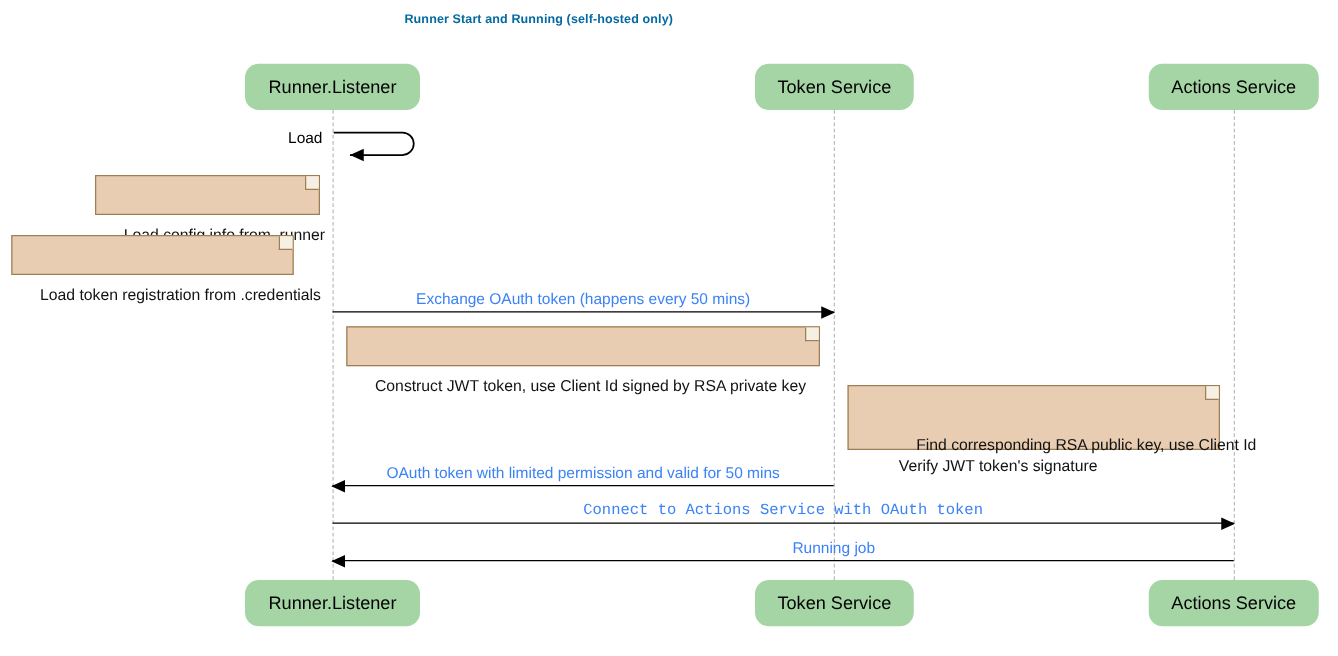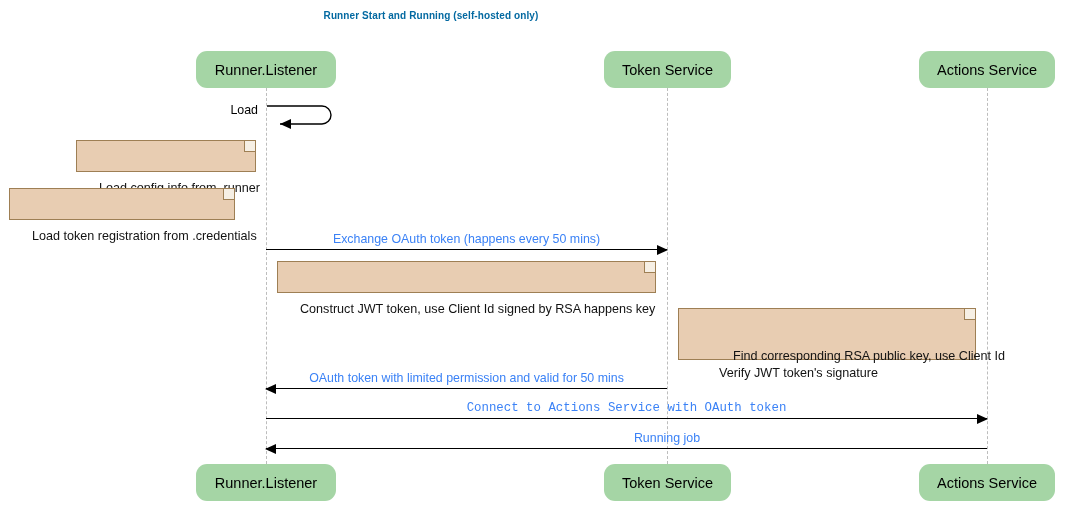--- a/index.html
+++ b/index.html
@@ -127,21 +127,21 @@
   </div>
 
   <div class="msg" style="left:266px;top:249px;width:401px;">
     <div class="line"></div>
     <div class="head right"></div>
     <div class="label">Exchange OAuth token (happens every 50 mins)</div>
   </div>
 
   <div class="note" style="left:277px;top:261px;width:379px;height:32px;">
     <span class="fold"></span>
-    <span>Construct JWT token, use Client Id signed by RSA happens key</span>
+    <span>Construct JWT token, use Client Id signed by RSA private key</span>
   </div>
 
   <div class="note" style="left:678px;top:308px;width:298px;height:52px;padding-left:40px;">
     <span class="fold"></span>
     <span>Find corresponding RSA public key, use Client Id
 Verify JWT token's signature</span>
   </div>
 
   <div class="msg" style="left:266px;top:388px;width:401px;">
     <div class="line"></div>

